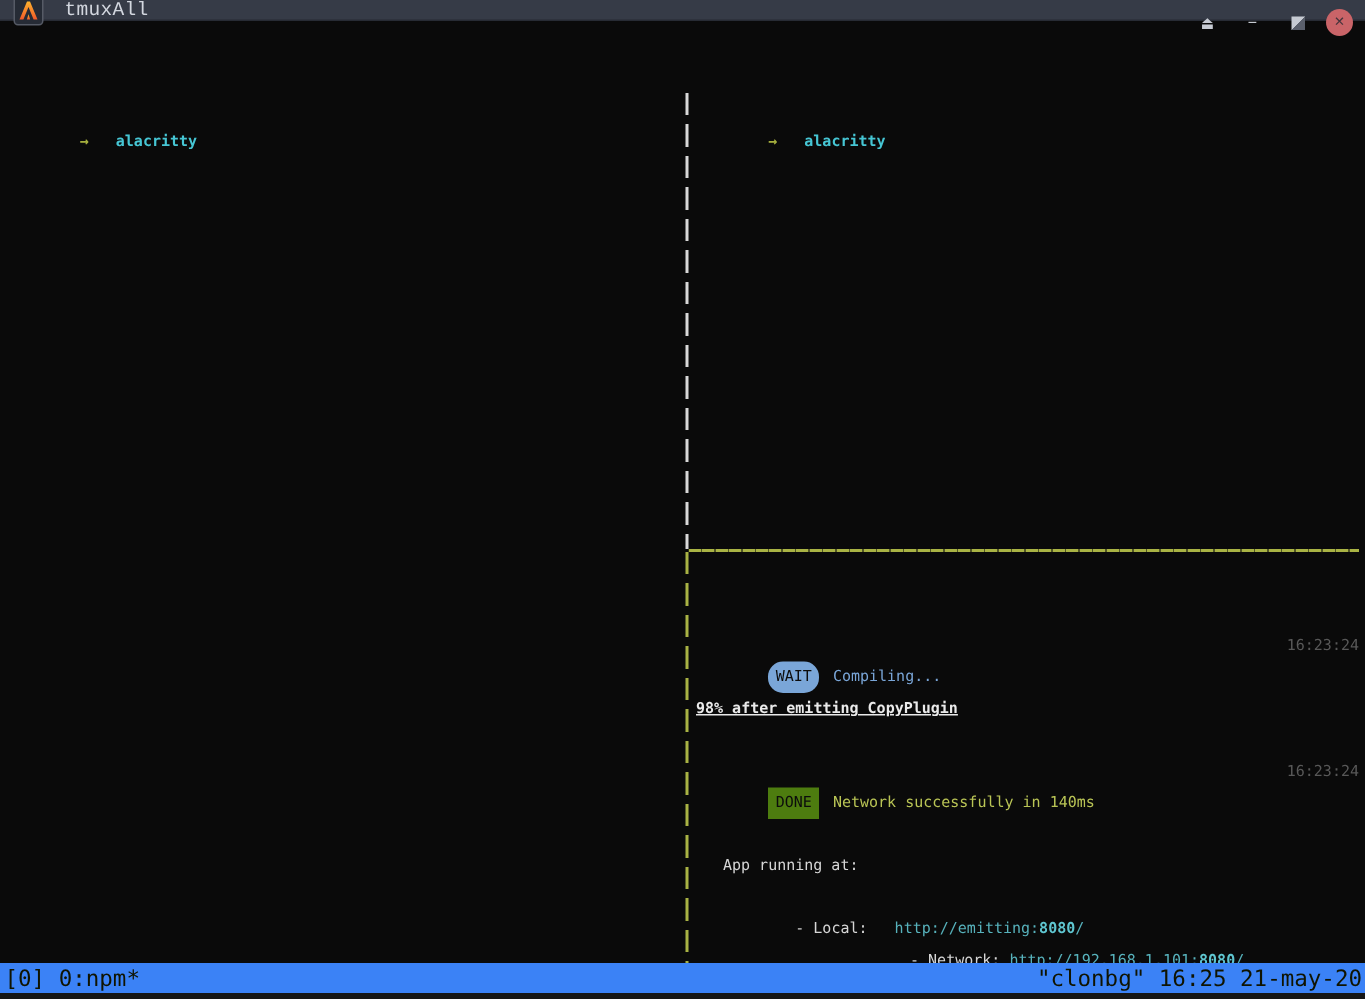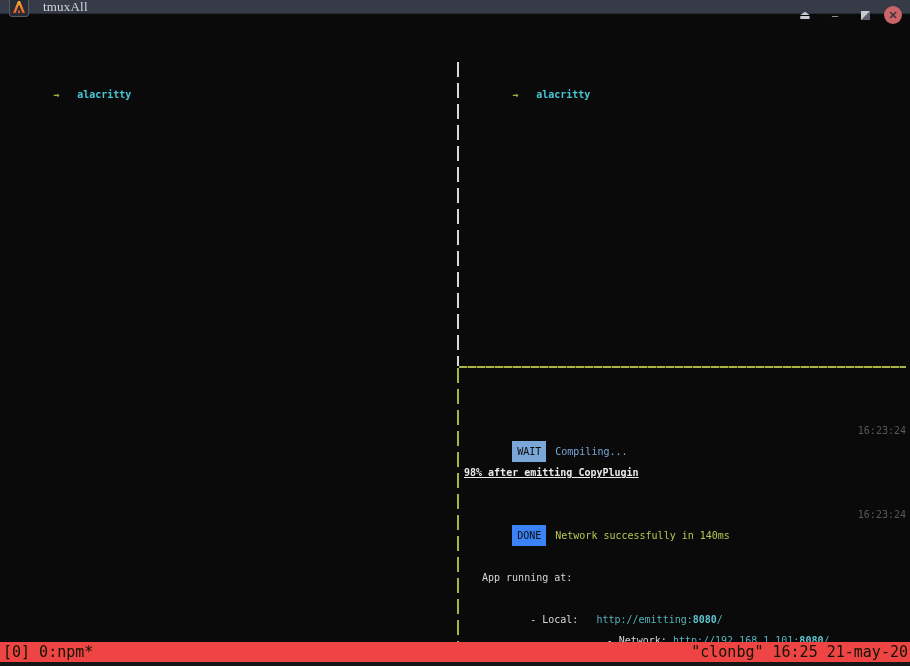--- a/index.html
+++ b/index.html
@@ -5,21 +5,21 @@
   html,body{margin:0;padding:0;background:#000;}
   #window{
     position:relative;width:910px;height:666px;overflow:hidden;
     background:#0a0a0a;font-family:"DejaVu Sans Mono","Liberation Mono",monospace;
   }
   
   #titlebar{
     position:absolute;left:0;top:0;width:910px;height:14px;
     background:#363b47;border-bottom:1px solid #272b34;box-sizing:border-box;
     display:flex;align-items:center;
-    font-family:Liberation Serif, serif;
+    font-family:Liberation Mono, monospace;
   }
   .app-icon{
     width:20px;height:20px;margin-left:9px;border-radius:3px;
     background:#262b35;border:1px solid #565b66;box-sizing:border-box;
     display:flex;align-items:center;justify-content:center;
   }
   .win-title{color:#d3d7df;font-size:13px;margin-left:14px;letter-spacing:.2px;}
   .win-controls{position:absolute;right:0;top:0;height:30px;display:flex;align-items:center;}
   .wc-btn{width:30px;height:30px;display:flex;align-items:center;justify-content:center;
     color:#c6cad2;font-size:12px;cursor:default;}
@@ -33,37 +33,37 @@
   .trow{position:absolute;height:21px;line-height:21px;white-space:pre;color:#d6d6d6;}
   .lp{left:5px;width:440px;}
   .rp{left:464px;width:442px;}
   .olive{color:#a6b03e;font-weight:bold;}
   .cyan-b{color:#46c6d4;font-weight:bold;margin-left:18px;}
   .blue{color:#7aa6d8;}
   .green{color:#b9c455;}
   .gray-time{position:absolute;right:0;top:0;color:#585858;}
   .white-b{color:#eaeaea;font-weight:bold;text-decoration:underline;}
   .badge{display:inline-block;padding:0 5px;color:#0c0c0c;}
-  .badge-wait{background:#7aa6d8;}
-  .badge-done{background:#3b82f6;}
+  .badge-wait{background:#7aa6d8;border-radius:10px;}
+  .badge-done{background:#4d7c0f;}
   .msg{margin-left:9px;}
   .url{color:#57b2bc;}
   .url-b{color:#5fc6d0;font-weight:bold;}
   .indent2{left:482px;width:424px;}
   
   .vborder{position:absolute;width:2px;left:457px;}
   .vb-top{top:32px;height:304px;
     background:repeating-linear-gradient(to bottom,#d8d8d8 0 15px,transparent 15px 21px);}
   .vb-bottom{top:338px;height:302px;
     background:repeating-linear-gradient(to bottom,#a9b344 0 15px,transparent 15px 21px);}
   .hborder{position:absolute;left:459px;top:336px;width:447px;height:2px;
     background:repeating-linear-gradient(to right,#a9b344 0 8px,rgba(169,179,68,.45) 8px 9px);}
   
   #statusbar{position:absolute;left:0;top:642px;width:910px;height:20px;
-    background:#ef4444;color:#101400;font-size:15px;line-height:20px;white-space:pre;}
+    background:#3b82f6;color:#101400;font-size:15px;line-height:20px;white-space:pre;}
   #status-left{position:absolute;left:3px;top:0;}
   #status-right{position:absolute;right:2px;top:0;}
   #bottom-strip{position:absolute;left:0;top:662px;width:910px;height:4px;background:#161616;}
 </style>
 </head>
 <body>
 
 <div id="window">
 
   <div id="titlebar">

